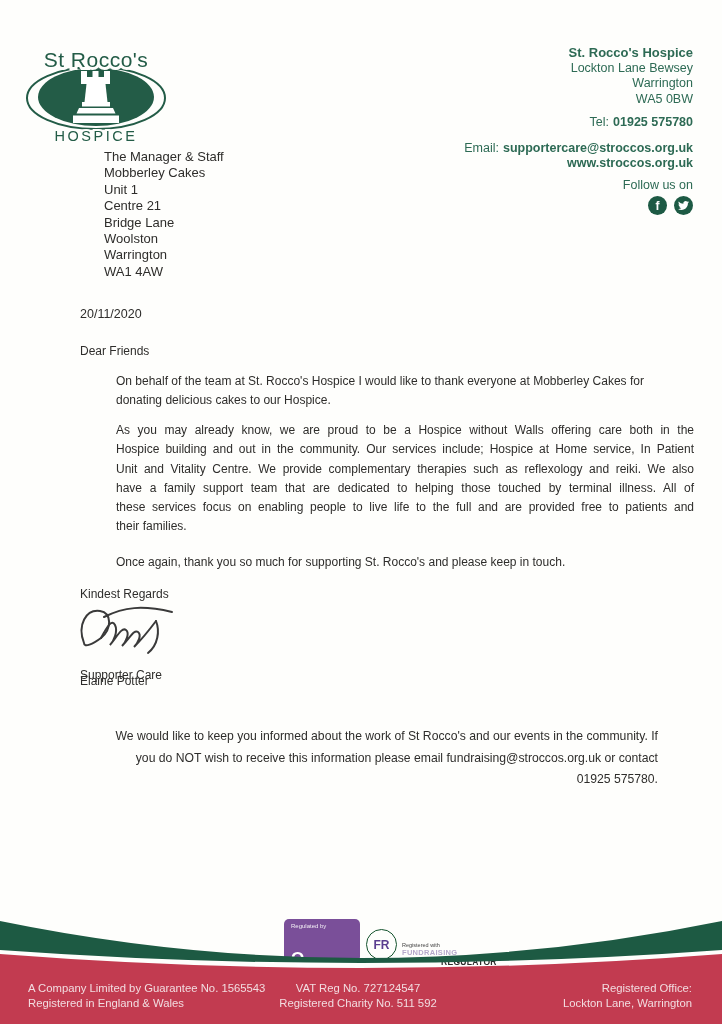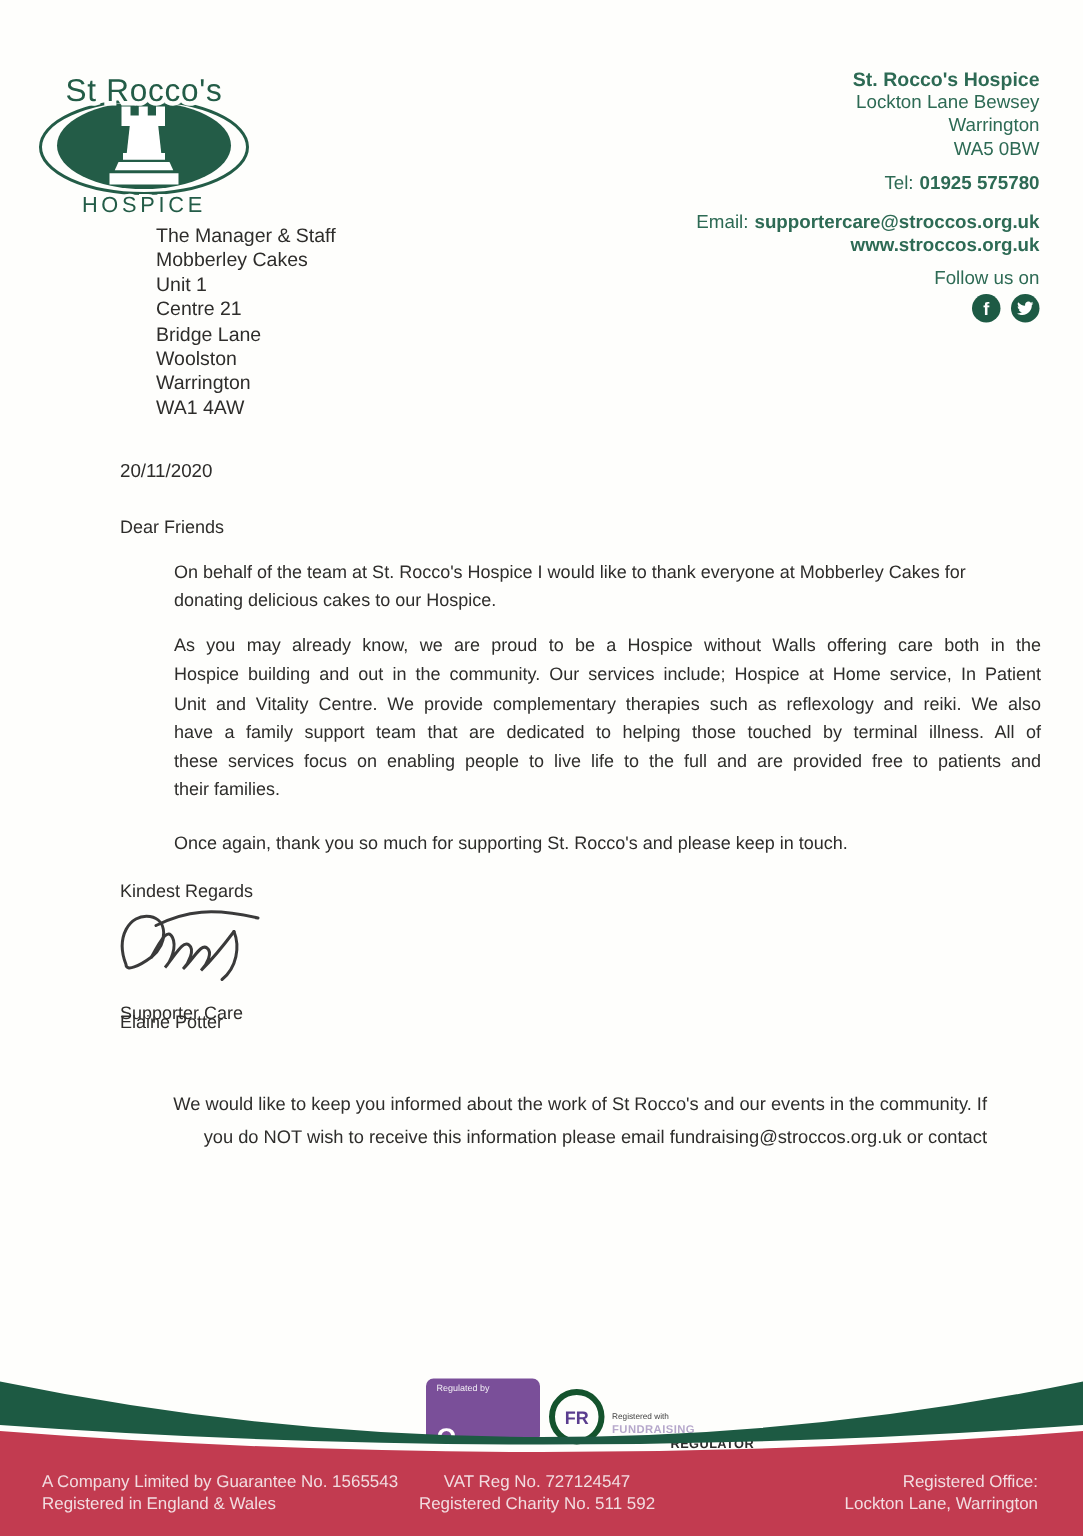--- a/index.html
+++ b/index.html
@@ -35,21 +35,21 @@
   .note{position:absolute;left:64px;top:694px;width:594px;text-align:right;font-size:12.2px;line-height:21.6px;margin-top:32px;}
   
   .cqc{position:absolute;left:284px;top:919px;width:76px;height:43px;background:#7a4f99;border-radius:5px;
        color:#fff;padding:4px 0 0 7px;box-sizing:border-box;}
   .cqc-reg{font-size:6px;opacity:.9;}
   .cqc-row{display:flex;align-items:center;margin-top:1px;}
   .cqc-q{font-size:17px;font-weight:bold;line-height:17px;margin-right:3px;}
   .cqc-l1{font-size:7.5px;font-weight:bold;line-height:8px;margin-top:41px;}
   .cqc-l2{font-size:7px;line-height:8px;opacity:.95;}
   .fr{position:absolute;left:366px;top:922px;display:flex;align-items:center;}
-  .fr-circle{width:29px;height:29px;border:4px solid #14532d;border-radius:50%;color:#5a3d8f;
+  .fr-circle{width:29px;height:29px;border:1px solid #14532d;border-radius:50%;color:#5a3d8f;
              font-weight:bold;font-size:12px;display:flex;align-items:center;justify-content:center;}
   .fr-text{margin-left:5px;margin-top:20px;}
   .fr-reg{font-size:5.5px;color:#444;}
   .fr-fund{font-size:7.5px;font-weight:bold;color:#b6a8cb;letter-spacing:.3px;}
   .fr-regu{font-size:8.5px;font-weight:bold;color:#2b2b2b;letter-spacing:.3px;padding-left:39px;}
   
   .swoosh{position:absolute;left:0;top:910px;}
   .foot{position:absolute;top:981px;color:#f2dce0;font-size:11.3px;line-height:14.8px;}
   .foot-left{left:28px;}
   .foot-center{left:238px;width:240px;text-align:center;}
@@ -140,20 +140,21 @@
       <path d="M80,18 C84,28 82,42 72,50"></path>
     </g>
   </svg>
 
   <div class="signer">Elaine Potter</div>
   <div class="role">Supporter Care</div>
 
   <div class="note">
     <div>We would like to keep you informed about the work of St Rocco's and our events in the community. If</div>
     <div>you do NOT wish to receive this information please email fundraising@stroccos.org.uk or contact</div>
+    <div>01925 575780.</div>
   </div>
 
   <div class="cqc">
     <div class="cqc-reg">Regulated by</div>
     <div class="cqc-row">
       <span class="cqc-q">Q</span>
       <div>
         <div class="cqc-l1">CareQuality</div>
         <div class="cqc-l2">Commission</div>
       </div>

